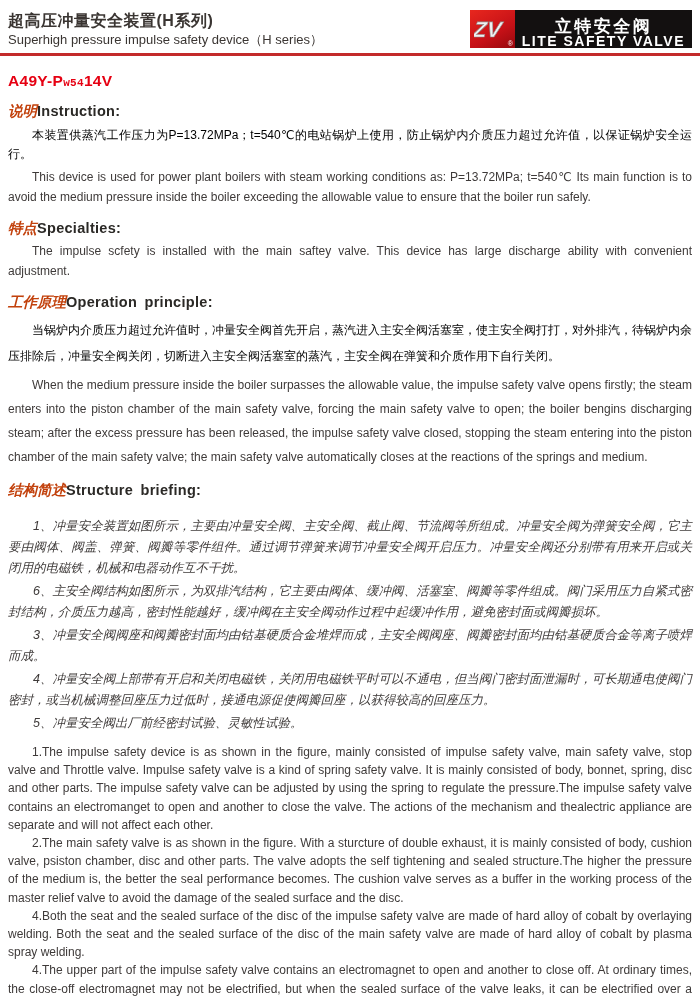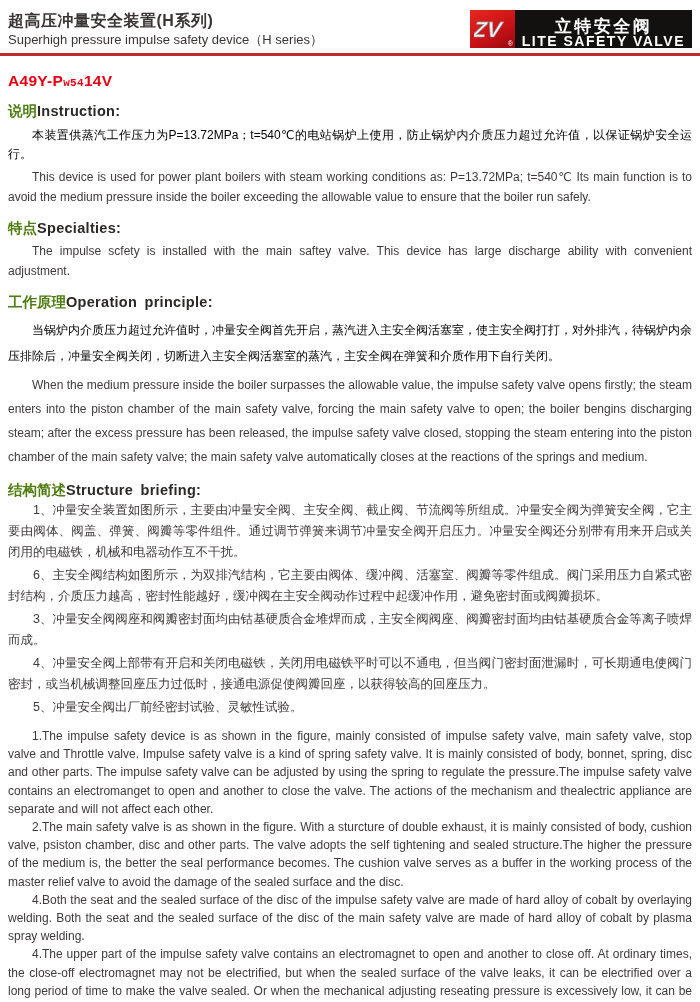--- a/index.html
+++ b/index.html
@@ -19,28 +19,28 @@
   .logo-reg{position:absolute;right:2px;bottom:1px;color:#fff;font-size:7px;line-height:7px;}
   .logo-black{background:#131010;display:flex;flex-direction:column;justify-content:flex-end;padding:2px 7px;text-align:center;}
   .logo-cn{color:#fff;font-weight:bold;font-size:17px;letter-spacing:2.5px;line-height:19px;white-space:nowrap;}
   .logo-en{color:#fff;font-weight:bold;font-size:14px;letter-spacing:1.5px;line-height:10px;white-space:nowrap;}
   .rule{height:3px;background:#c32a2a;margin:4px -8px 0;}
   
   .model{margin:16px 0 0;color:#e60012;font-weight:bold;font-size:15.5px;letter-spacing:0.3px;}
   .model .msub{font-size:11px;font-family:Liberation Mono, monospace;}
   
   h2.sec-h{margin:11px 0 0;font-size:14.5px;line-height:20px;font-weight:bold;}
-  .sec-h .cn{color:#4d7c0f;}
+  .sec-h .cn{color:#c2410c;font-style:italic;}
   .sec-h .en{color:#2b2926;word-spacing:3px;letter-spacing:0.3px;}
   .sec-h .en.gap{}
   .p-cn{font-size:12px;line-height:19px;text-indent:2em;text-align:justify;margin:5px 0 0;color:#000000;}
   .p-en{font-size:12px;line-height:19.5px;text-indent:2em;text-align:justify;margin:4px 0 0;color:#3e3a39;}
   .lh-lg{line-height:26px;}
   .lh-md{line-height:24px;}
-  .list-cn{margin-top:0;}
+  .list-cn{margin-top:16px;font-style:italic;}
   .list-cn p{font-size:12.5px;line-height:21px;text-indent:2em;text-align:justify;margin:0 0 2px;color:#3e3a39;}
   .list-en{margin-top:9px;}
   .list-en p{font-size:12px;line-height:18.2px;text-indent:2em;text-align:justify;margin:0;color:#3e3a39;}
 </style>
 </head>
 <body>
 
 <div class="page">
 
   <header class="hdr">

